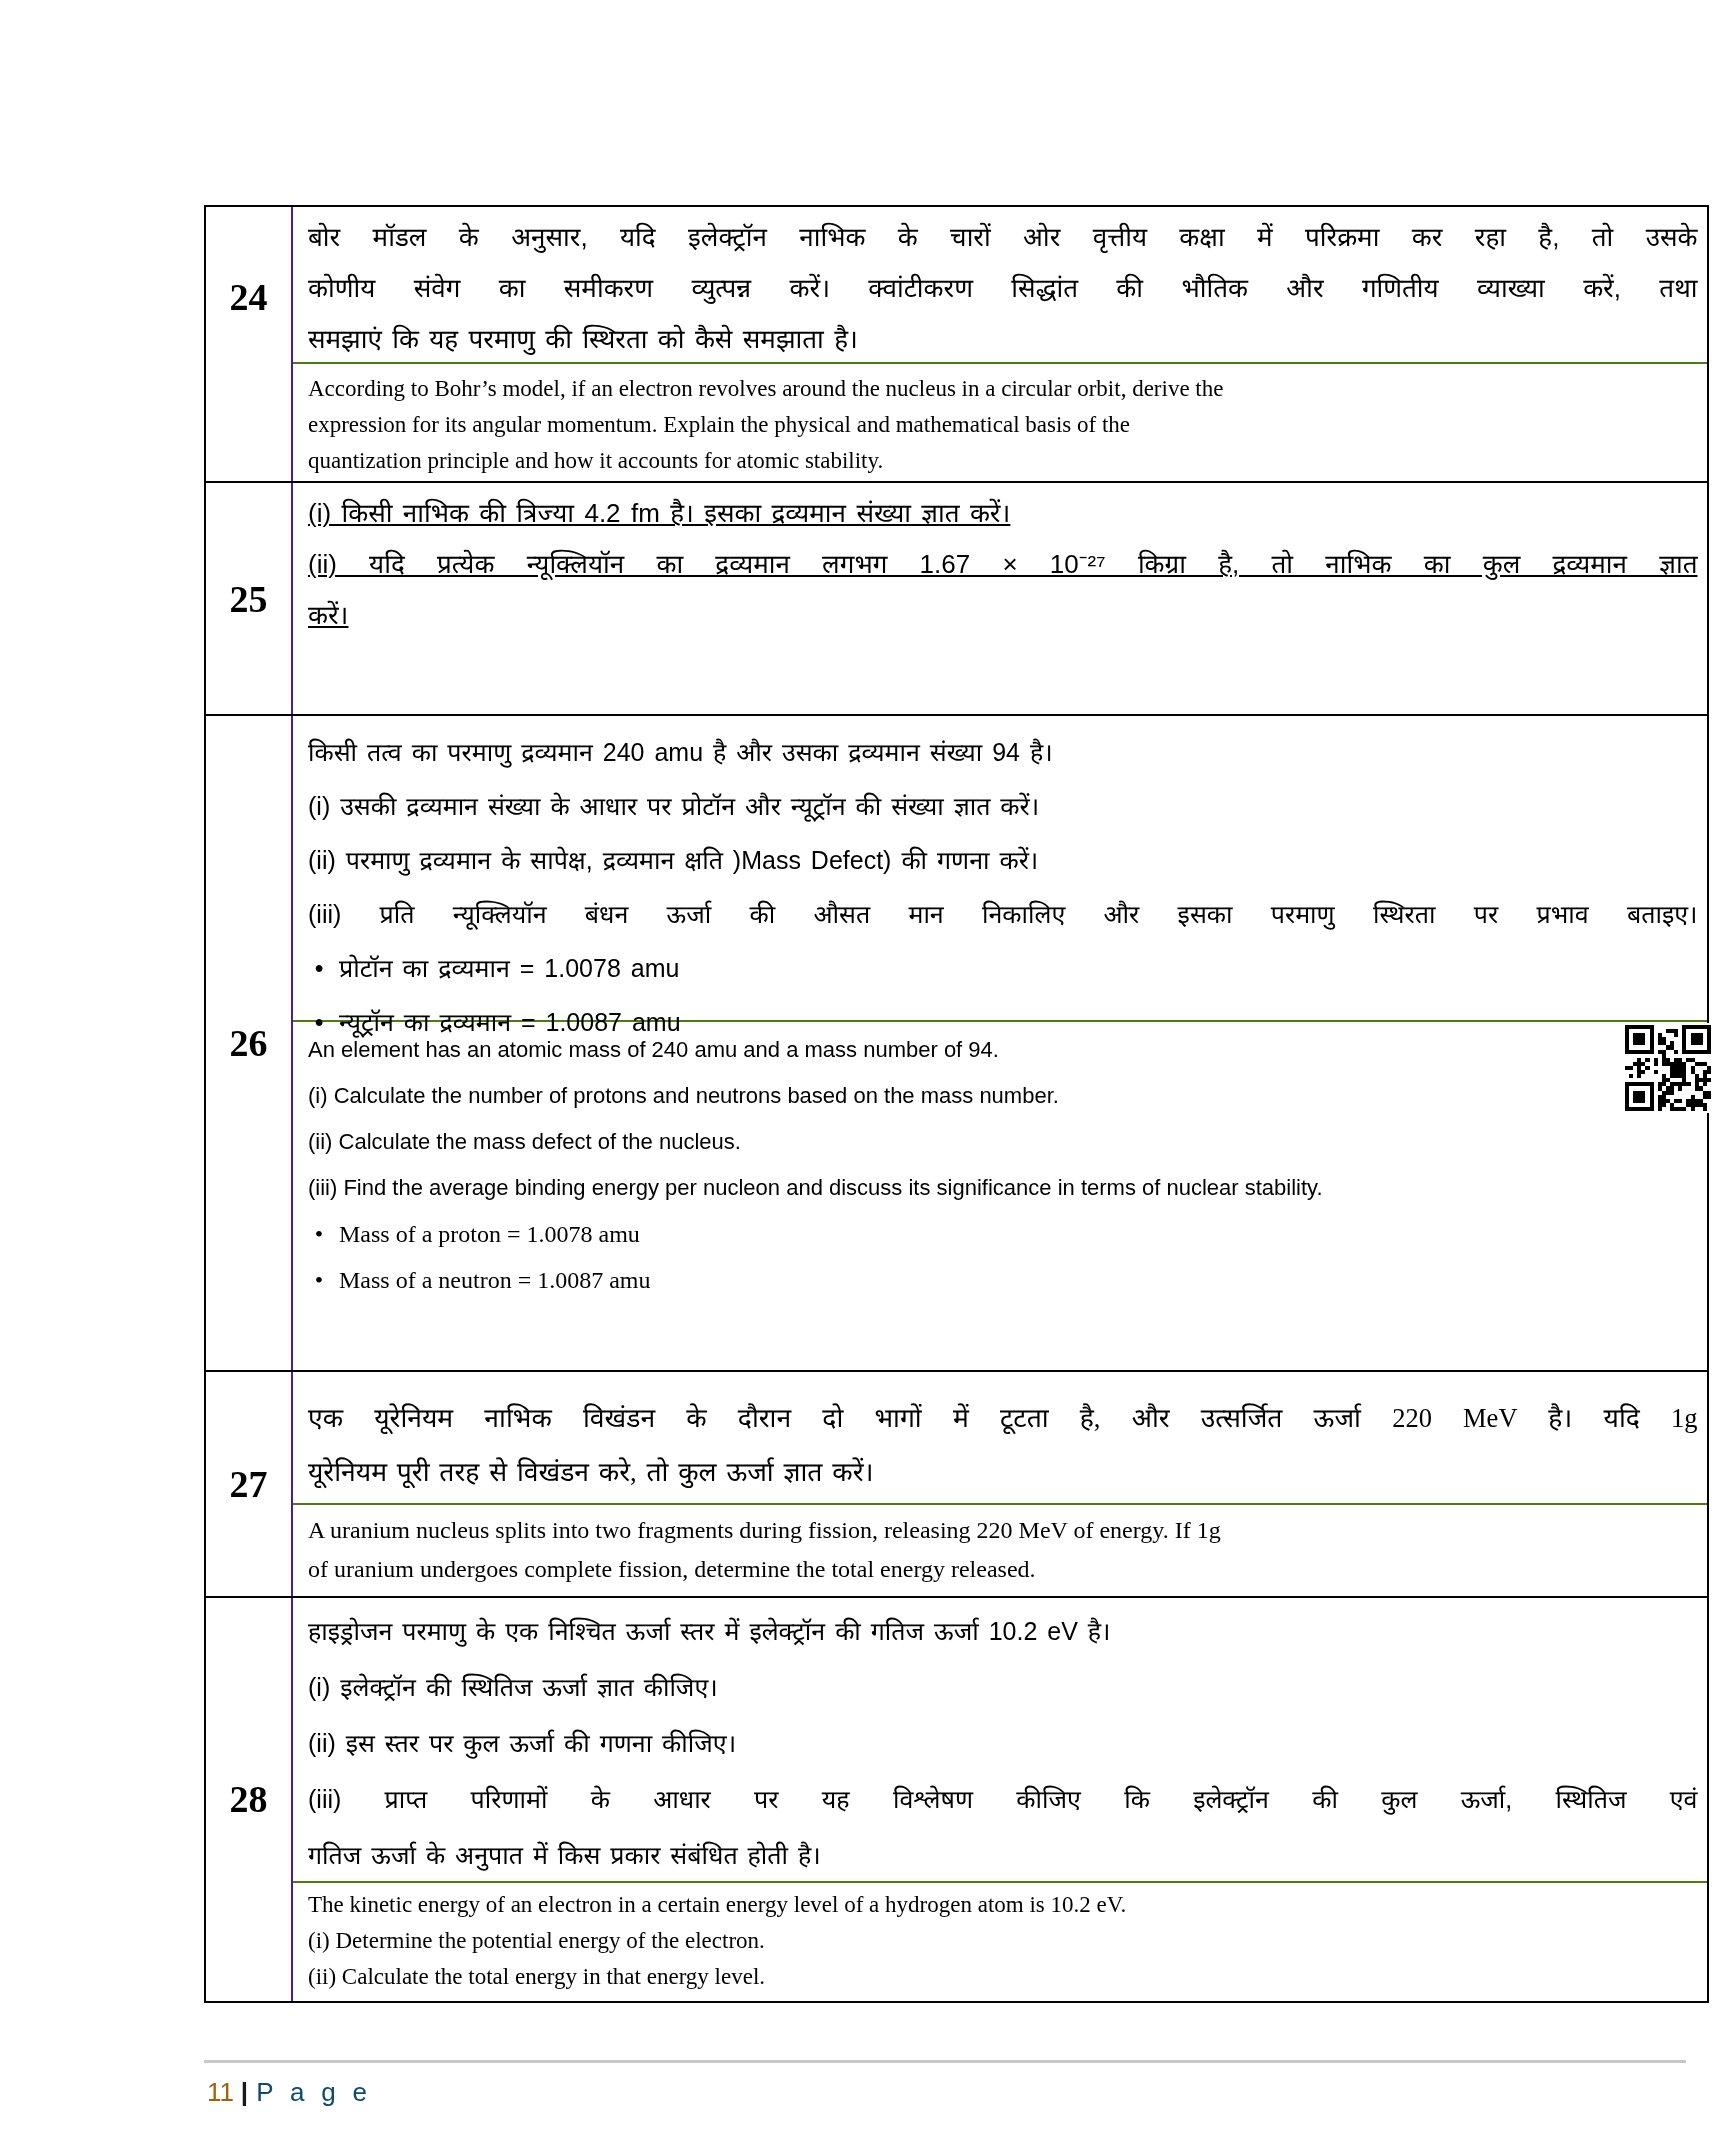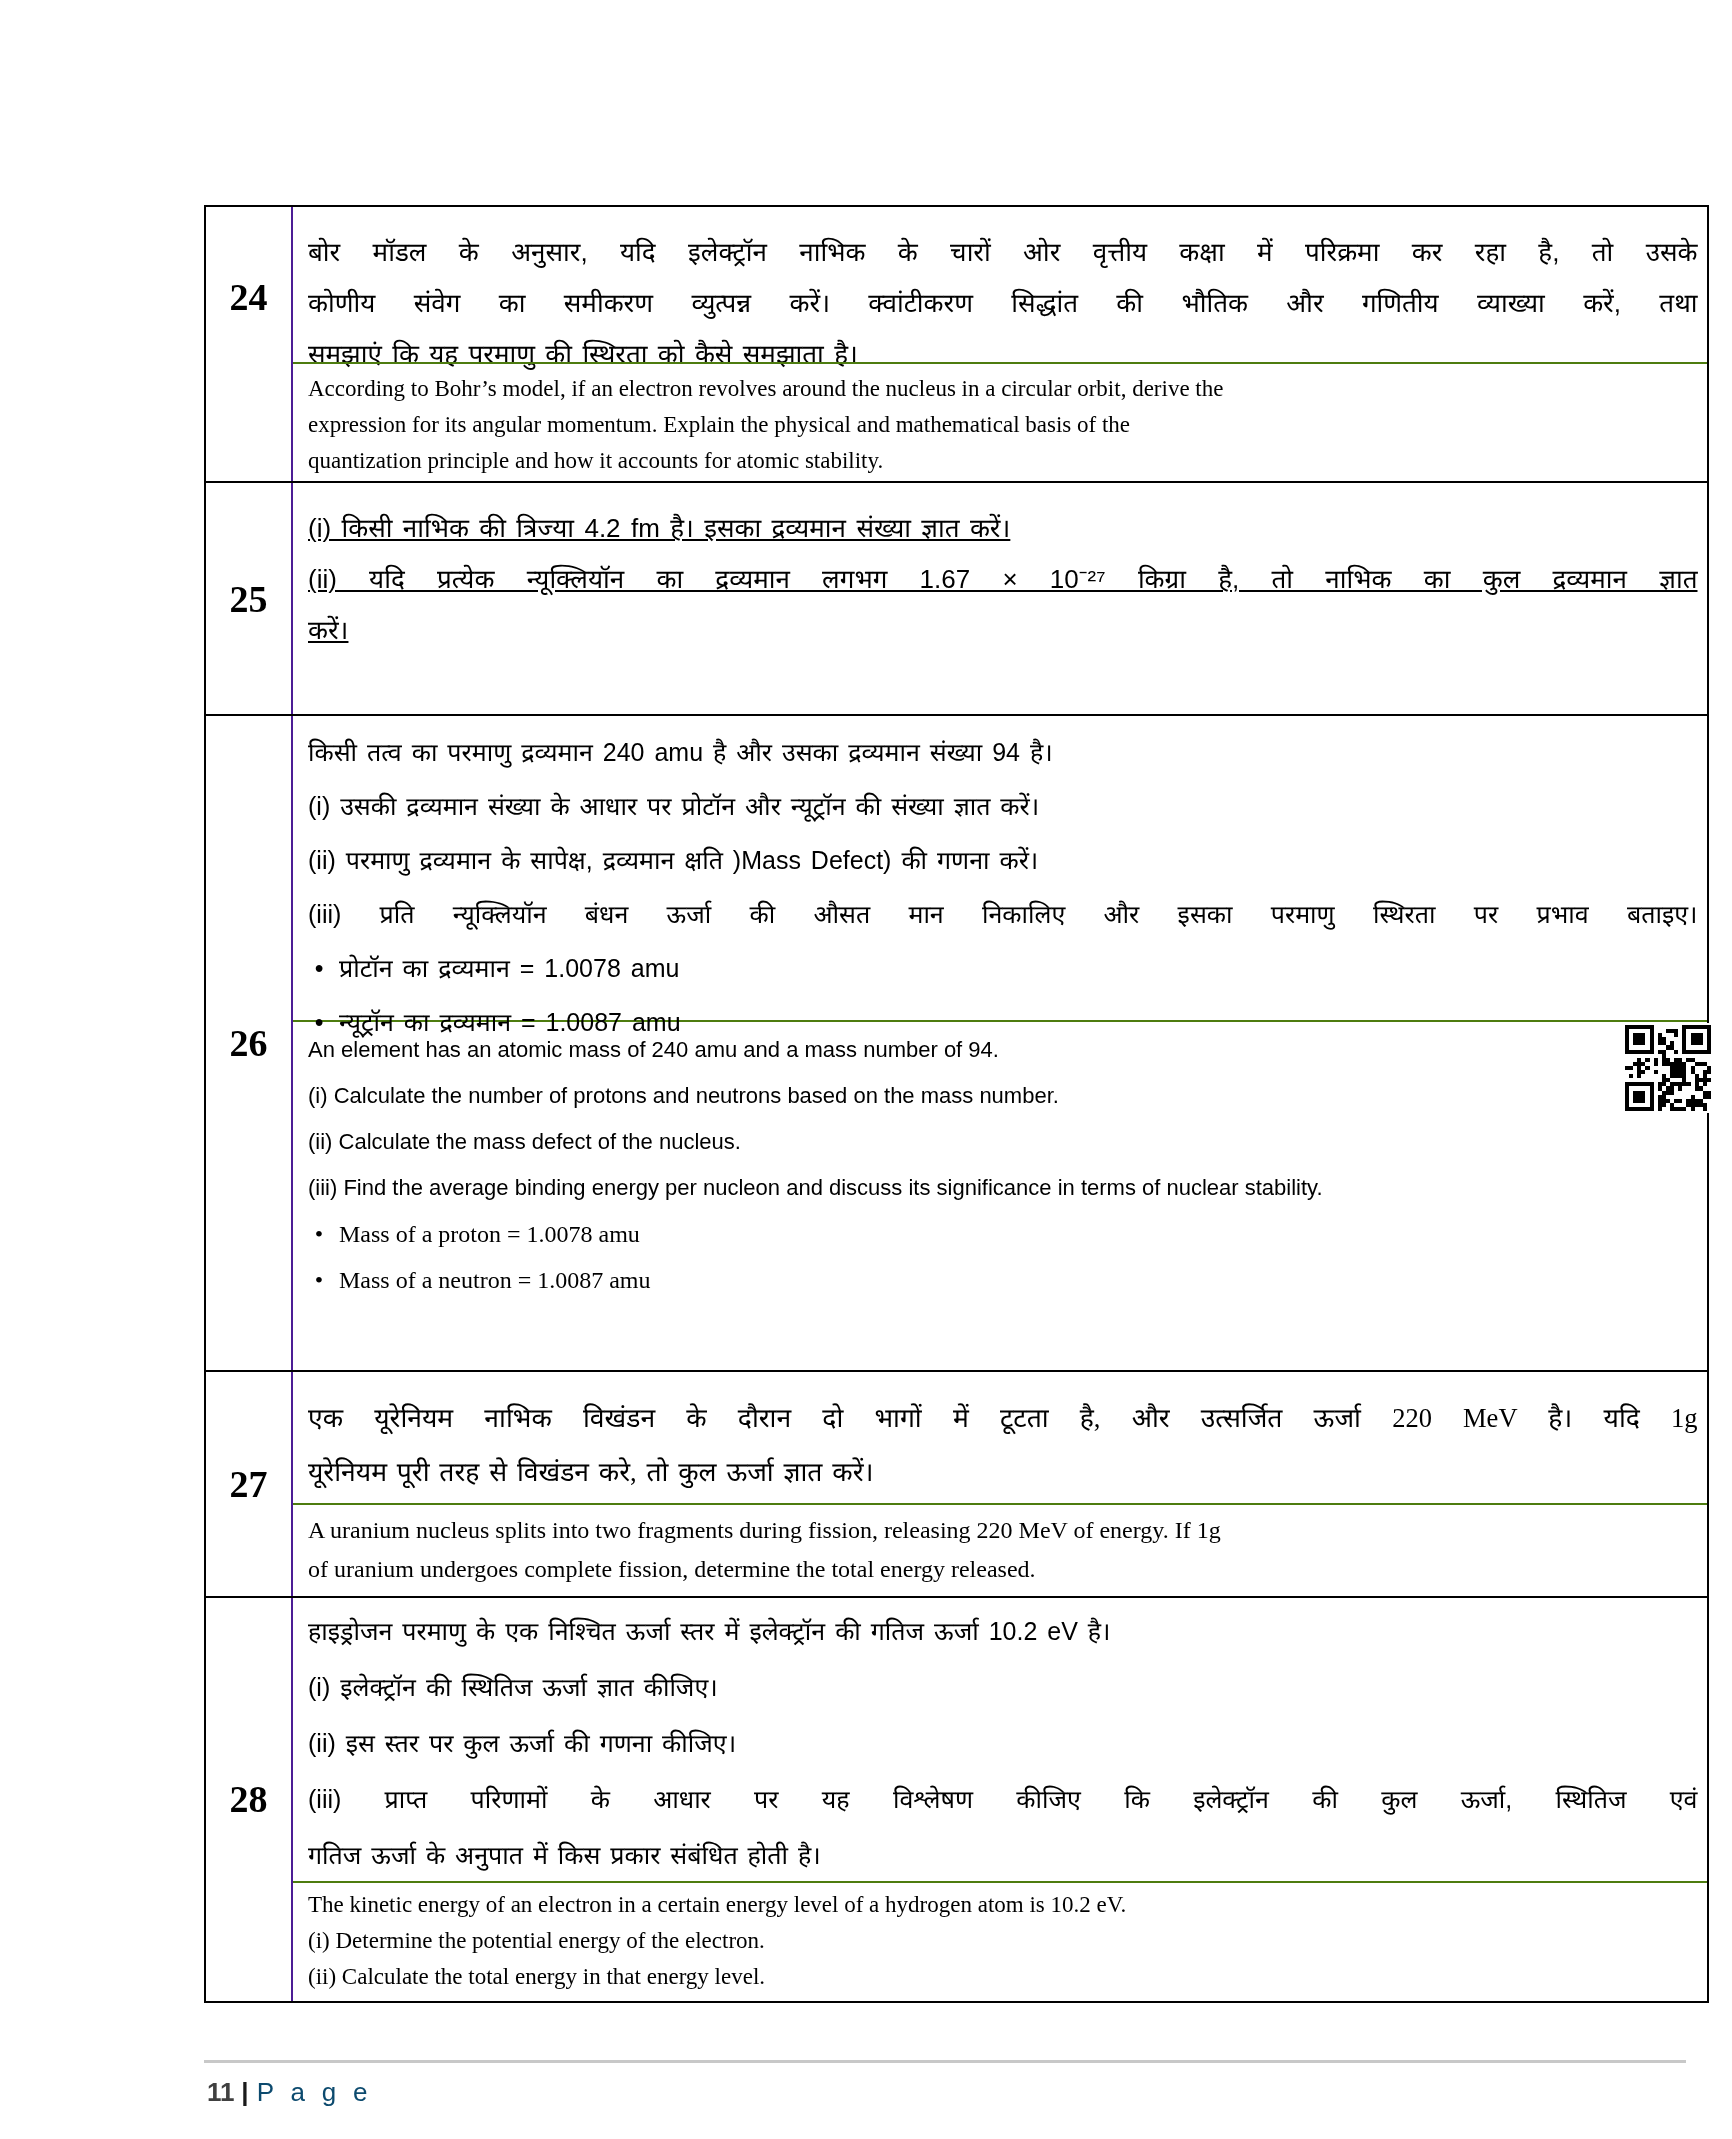--- a/index.html
+++ b/index.html
@@ -53,21 +53,21 @@
   }
   
   .eng-sans {
     font-family:"Liberation Sans", sans-serif;
     font-size:21px; line-height:35px;
     white-space:nowrap;
   }
   .eng-sans26 { font-size:22px; line-height:46px; }
   .eng-serif27 { font-size:24px; line-height:39px; }
 
-  .pad-top4  { padding-top:20px; }
+  .pad-top4  { padding-top:5px; }
   .pad-top6  { padding-top:4.1px; }
   .pad-top8  { padding-top:5.4px; }
   .pad-top10 { padding-top:6.8px; }
   .pad-top14 { padding-top:9.5px; }
   .pad-top28 { padding-top:19px; }
 
   .bullet-line { position:relative; padding-left:31px; }
   .bullet-line::before {
     content:"\2022";
     position:absolute; left:6.8px;
@@ -88,21 +88,21 @@
     width:1482px; height:3.4px;
     background:#c8c8c8;
   }
   .footer {
     position:absolute;
     left:207px; top:2077px;
     font-family:"Liberation Sans", sans-serif;
     font-size:26px;
     display:flex; align-items:baseline;
   }
-  .footer .pg-num { font-weight:700; color:#404040; }
+  .footer .pg-num { font-weight:400; color:#a16207; }
   .footer .pg-sep { color:#1a1a1a; font-weight:700; padding:0 8.2px 0 6.8px; }
   .footer .pg-word { color:#0c4a6e; letter-spacing:4.8px; }
 </style>
 </head>
 <body>
 
 <div class="page">
 
   <div class="exam-table">
 

